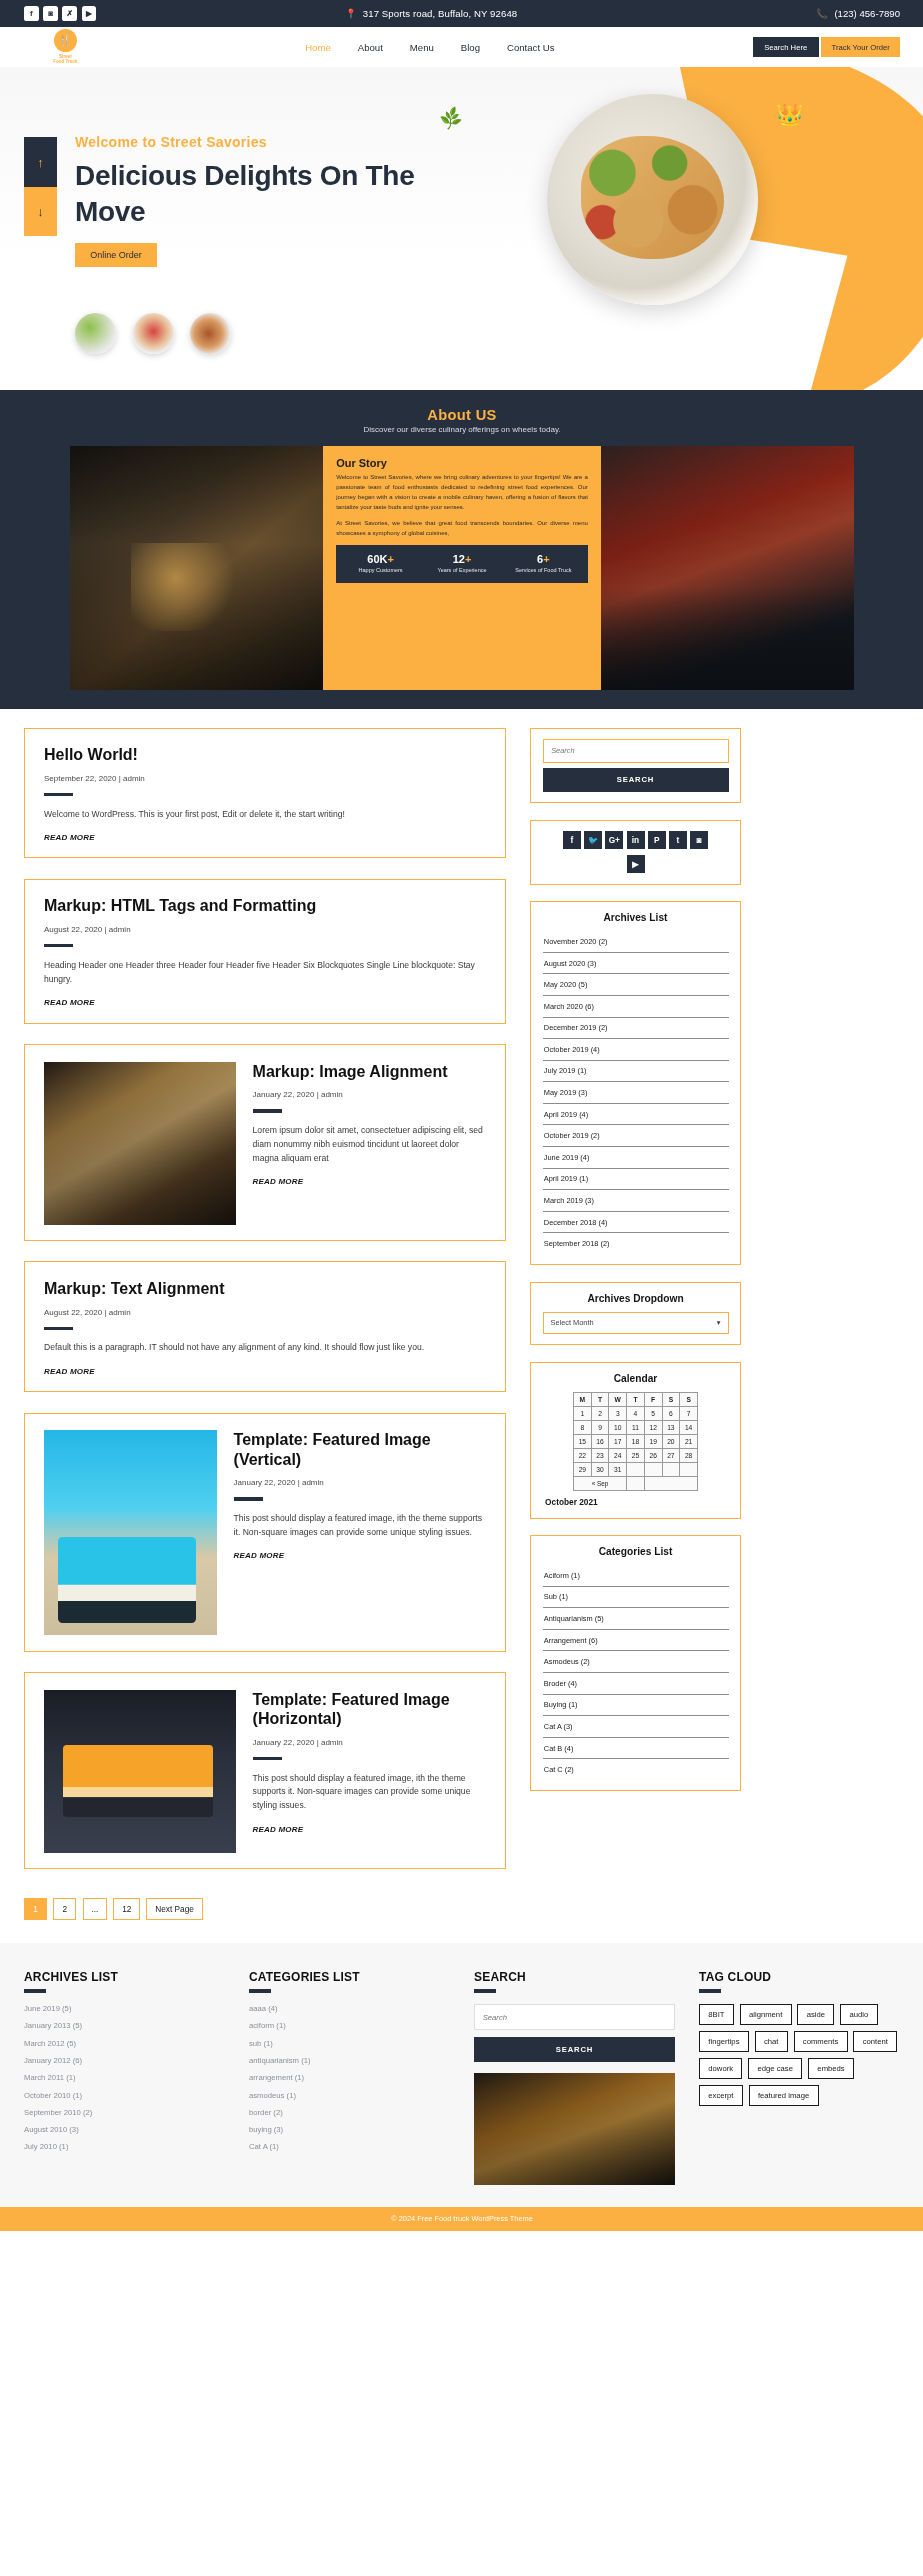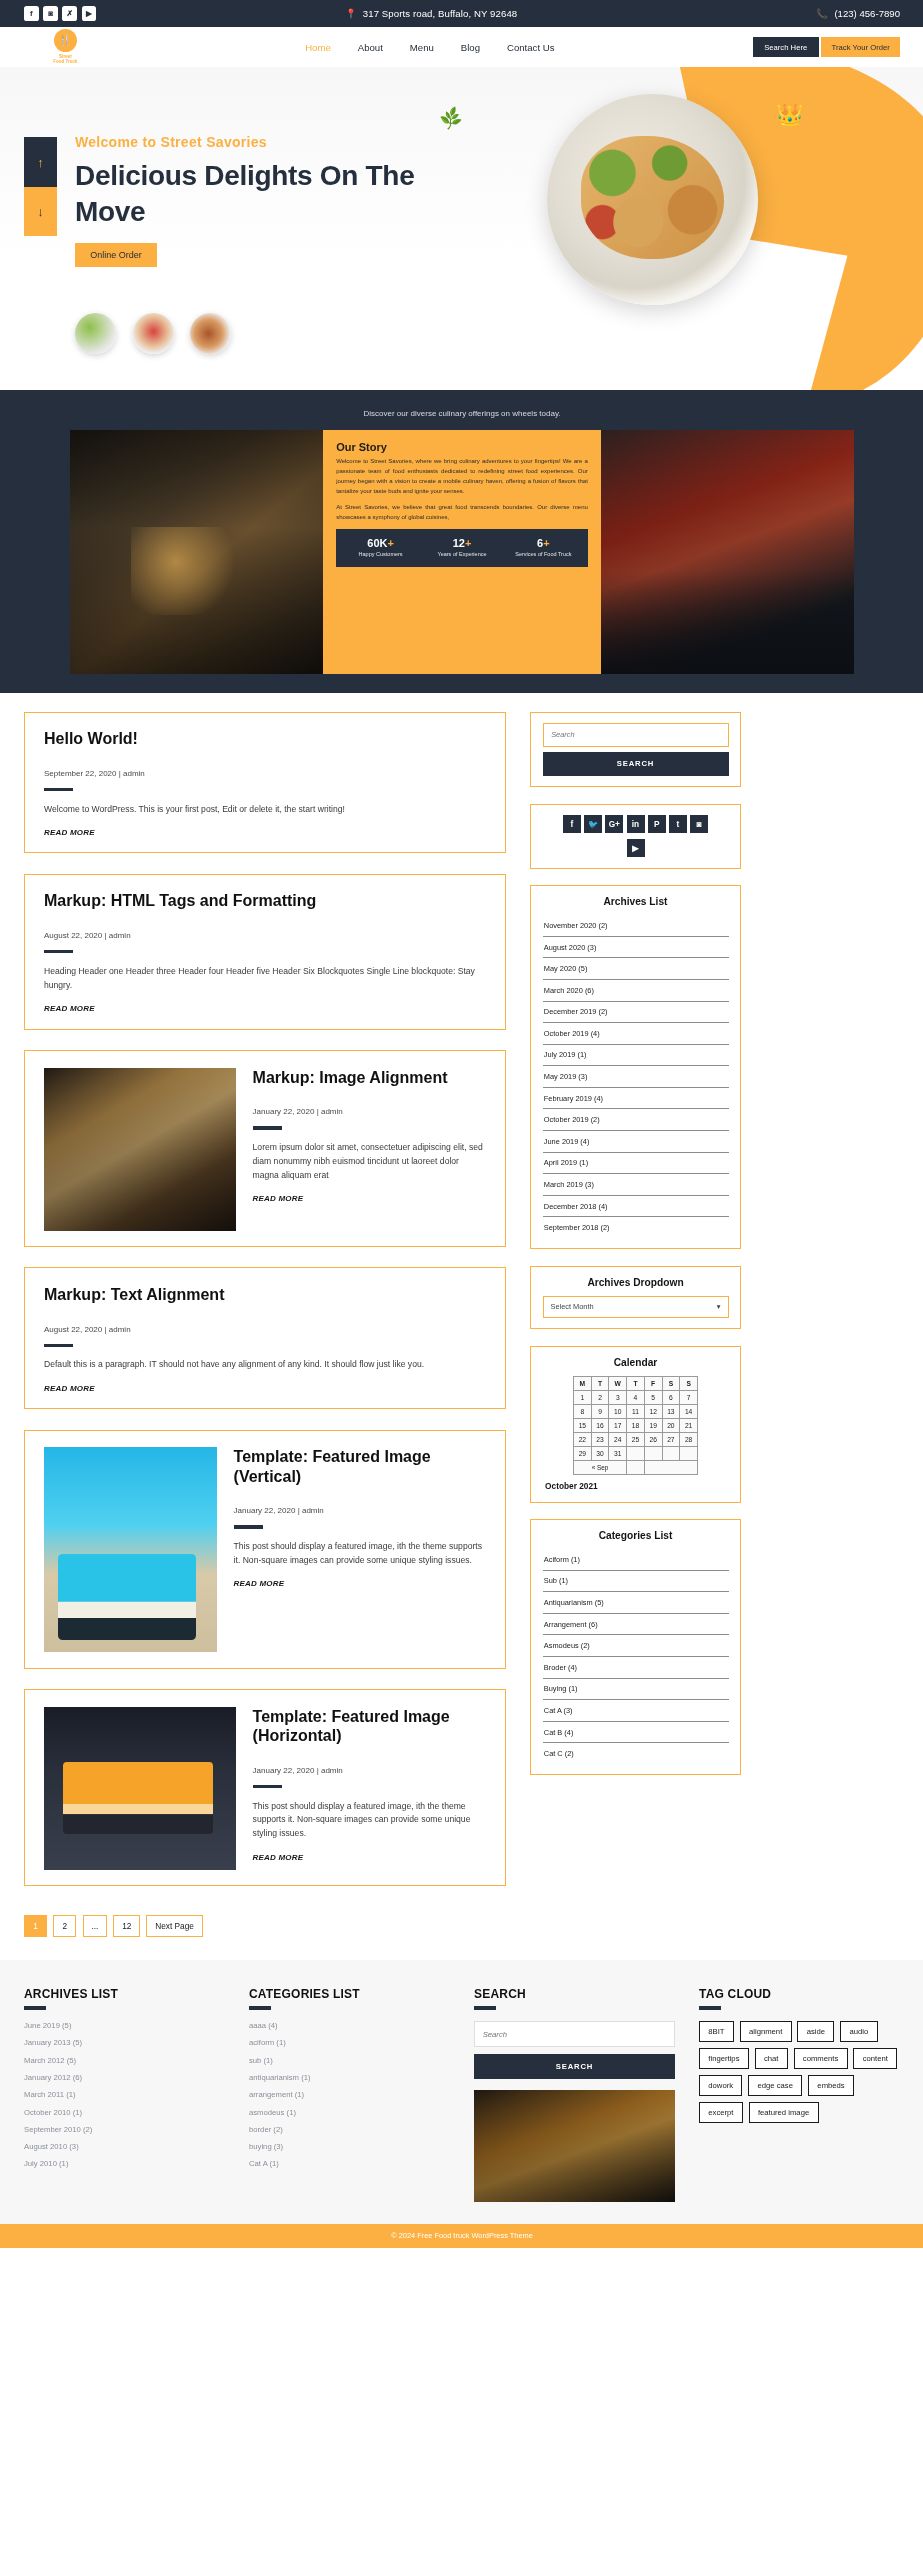--- a/index.html
+++ b/index.html
@@ -203,21 +203,21 @@
   .side-col { width: 211px; }
 
   .post {
     border: 1.3px solid #fcb042;
     padding: 16.6px 19px 15.3px;
     margin-bottom: 20.5px;
     background:#fff;
   }
   .post-flex { display:flex; gap: 16.6px; align-items: flex-start; }
   .post-title { font-size: 16px; font-weight: bold; color:#111; line-height:1.22; }
-  .post-meta { font-size: 8px; color:#4a4a4a; margin-top: 20px; }
+  .post-meta { font-size: 8px; color:#4a4a4a; margin-top: 9px; }
   .post-rule { width: 29px; height: 3.2px; background:#262f3d; margin: 10.2px 0 11.5px; }
   .post-body { font-size: 8.6px; color:#3a3a3a; line-height: 1.62; }
   .read-more { font-size: 8px; font-style: italic; font-weight: bold; color:#161616; margin-top: 11.5px; display:inline-block; cursor:pointer; letter-spacing:0.2px;}
   .post-thumb { width: 192px; height: 163px; flex: none; }
   .thumb-bakery {
     background:
       linear-gradient(180deg, rgba(0,0,0,.25), rgba(0,0,0,.45)),
       linear-gradient(150deg,#2b211a 0%, #c79a52 30%, #e3bd79 48%, #6b4e2c 72%, #241b14 100%);
   }
   .post-thumb-v { width: 173px; height: 205px; flex:none; }
@@ -394,20 +394,21 @@
   <div class="hero-plate">
     <div class="plate-food"></div>
   </div>
   <div class="hero-leaf">🌿</div>
   <div class="hero-crown">👑</div>
   <div class="hero-star">★</div>
 </div>
 
 <div class="about">
   <div class="about-head">
+    <div class="about-title">About US</div>
     <div class="about-sub">Discover our diverse culinary offerings on wheels today.</div>
   </div>
   <div class="about-grid">
     <div class="about-photo-l"></div>
     <div class="about-card">
       <div class="card-h">Our Story</div>
       <div class="card-p">Welcome to Street Savories, where we bring culinary adventures to your fingertips! We are a passionate team of food enthusiasts dedicated to redefining street food experiences. Our journey began with a vision to create a mobile culinary haven, offering a fusion of flavors that tantalize your taste buds and ignite your senses.</div>
       <div class="card-p">At Street Savories, we believe that great food transcends boundaries. Our diverse menu showcases a symphony of global cuisines,</div>
       <div class="stats">
         <div class="stat">
@@ -523,21 +524,21 @@
       <div class="w-title">Archives List</div>
       <ul class="arch-list">
         <li>November 2020 (2)</li>
         <li>August 2020 (3)</li>
         <li>May 2020 (5)</li>
         <li>March 2020 (6)</li>
         <li>December 2019 (2)</li>
         <li>October 2019 (4)</li>
         <li>July 2019 (1)</li>
         <li>May 2019 (3)</li>
-        <li>February 2019 (4)</li>
+        <li>April 2019 (4)</li>
         <li>October 2019 (2)</li>
         <li>June 2019 (4)</li>
         <li>April 2019 (1)</li>
         <li>March 2019 (3)</li>
         <li>December 2018 (4)</li>
         <li>September 2018 (2)</li>
       </ul>
     </div>
 
     <div class="widget">

